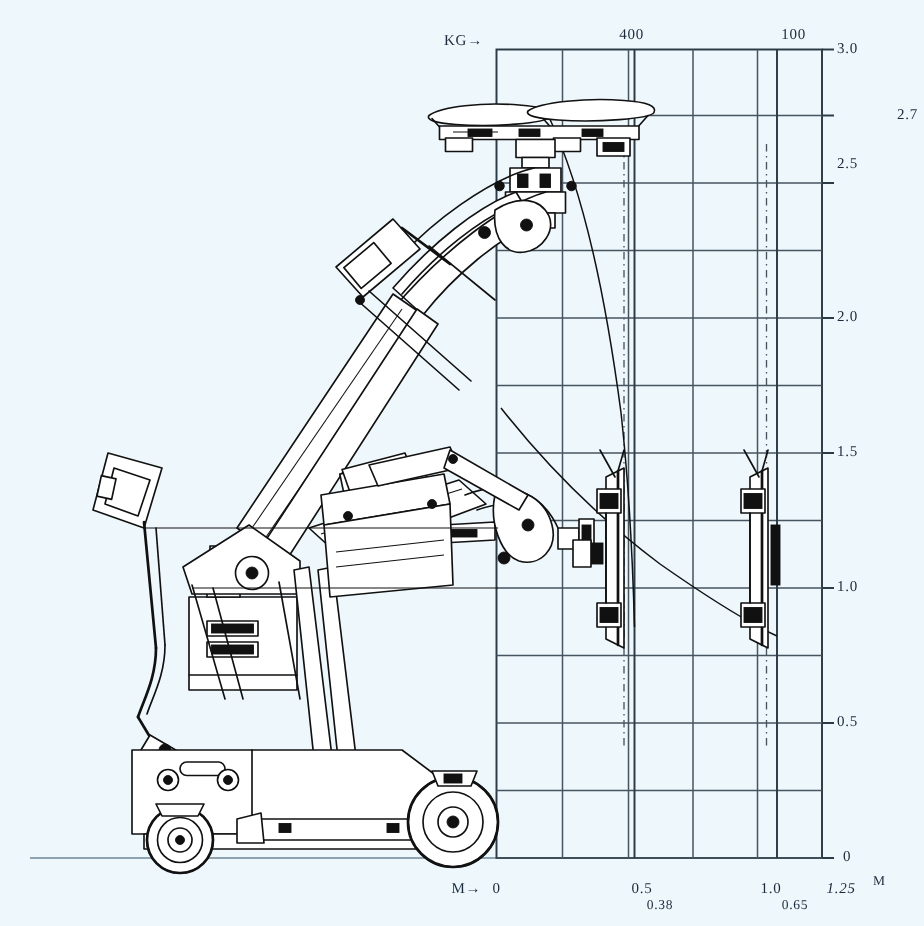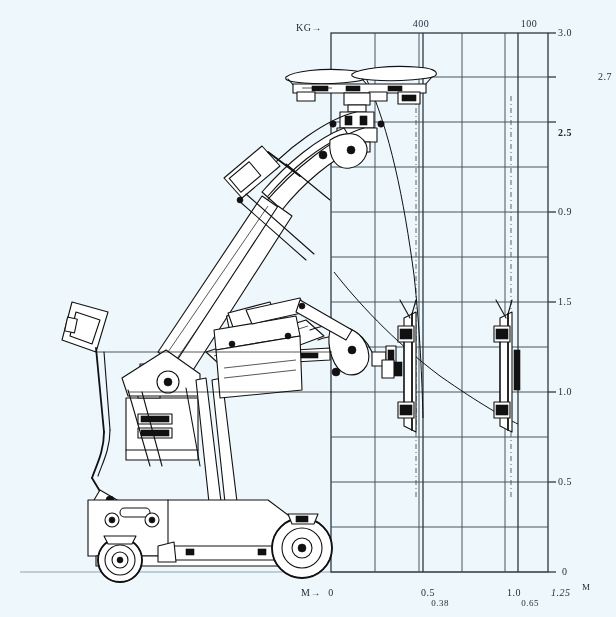--- a/index.html
+++ b/index.html
@@ -290,22 +290,22 @@
     </g>
   </svg>
 
   <div class="lbl" style="left:296px;top:23px;">KG→</div>
 
   <div class="lbl" style="left:421px;top:19px;transform:translateX(-50%);">400</div>
   <div class="lbl" style="left:529px;top:19px;transform:translateX(-50%);">100</div>
 
   <div class="lbl" style="left:558px;top:28px;text-align:right;">3.0</div>
   <div class="lbl" style="left:558px;top:72px;margin-left:40px;">2.7</div>
-  <div class="lbl" style="left:558px;top:128px;font-weight:bold;">2.5</div>
-  <div class="lbl" style="left:558px;top:207px;">0.9</div>
+  <div class="lbl" style="left:558px;top:105px;">2.5</div>
+  <div class="lbl" style="left:558px;top:207px;">2.0</div>
   <div class="lbl" style="left:558px;top:297px;">1.5</div>
   <div class="lbl" style="left:558px;top:387px;">1.0</div>
   <div class="lbl" style="left:558px;top:477px;">0.5</div>
   <div class="lbl" style="left:562px;top:567px;">0</div>
 
   <div class="lbl" style="left:301px;top:588px;">M→</div>
   <div class="lbl" style="left:331px;top:588px;transform:translateX(-50%);">0</div>
   <div class="lbl" style="left:428px;top:588px;transform:translateX(-50%);">0.5</div>
   <div class="lbl small" style="left:440px;top:599px;transform:translateX(-50%);">0.38</div>
   <div class="lbl" style="left:514px;top:588px;transform:translateX(-50%);">1.0</div>

